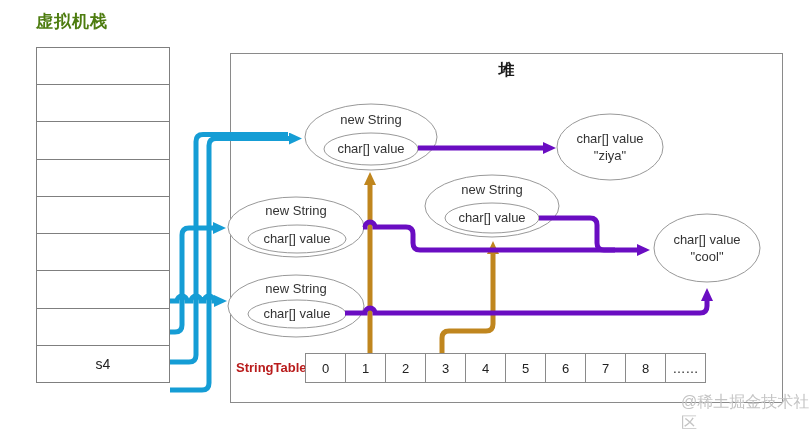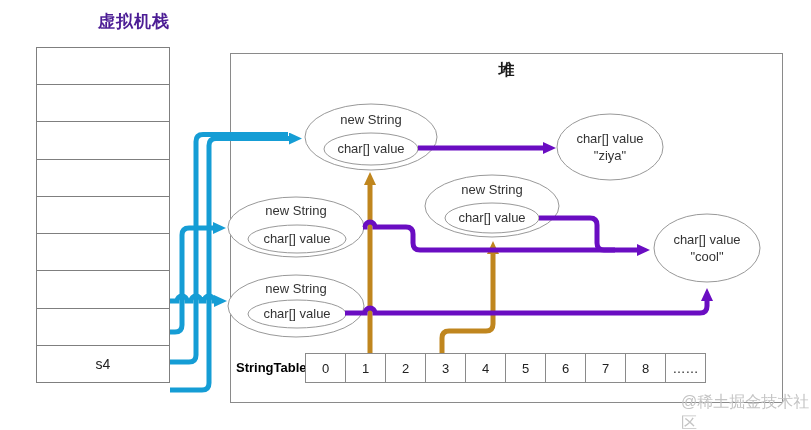--- a/index.html
+++ b/index.html
@@ -1,29 +1,29 @@
 <!DOCTYPE html>
 <html><head>
 <meta charset="utf-8">
 <style>
   html,body{margin:0;padding:0;background:#fff;}
   .canvas{position:relative;width:811px;height:430px;background:#fff;overflow:hidden;
           font-family:"Liberation Sans",sans-serif;}
-  .stack-title{position:absolute;left:36px;top:10px;width:134px;text-align:right;
-               font-weight:bold;font-size:17px;color:#4c1d95;letter-spacing:1px;}
+  .stack-title{position:absolute;left:36px;top:10px;width:134px;text-align:left;
+               font-weight:bold;font-size:17px;color:#4d7c0f;letter-spacing:1px;}
   .stack{position:absolute;left:36px;top:47px;width:134px;height:336px;
          border:1px solid #7f7f7f;display:flex;flex-direction:column;box-sizing:border-box;}
   .stack-row{flex:1;border-bottom:1px solid #7f7f7f;display:flex;align-items:center;
              justify-content:center;font-size:14px;color:#222;}
   .stack-row:last-child{border-bottom:none;}
   .heap{position:absolute;left:230px;top:53px;width:553px;height:350px;
         border:1px solid #8a8a8a;box-sizing:border-box;}
   .heap-title{position:absolute;top:6px;left:0;width:100%;text-align:center;
               font-weight:bold;font-size:16px;color:#1a1a1a;}
-  .st-label{position:absolute;left:236px;top:360px;font-weight:bold;font-size:13px;color:#000000;}
+  .st-label{position:absolute;left:236px;top:360px;font-weight:bold;font-size:13px;color:#b91c1c;}
   .st-cells{position:absolute;left:305px;top:353px;height:30px;display:flex;}
   .st-cell{width:39px;border:1px solid #8a8a8a;border-left:none;display:flex;align-items:center;
            justify-content:center;font-size:13px;color:#222;box-sizing:content-box;}
   .st-cell:first-child{border-left:1px solid #8a8a8a;}
   .watermark{position:absolute;left:636px;top:392px;font-size:16px;color:#c4c4c4;margin-left:45px;}
   .overlay{position:absolute;left:0;top:0;}
   .node{fill:#ffffff;stroke:#999999;stroke-width:1;}
   .ntext{font-size:13px;fill:#333333;text-anchor:middle;dominant-baseline:middle;
          font-family:"Liberation Sans",sans-serif;}
   .arrow{fill:none;stroke-width:5;}

